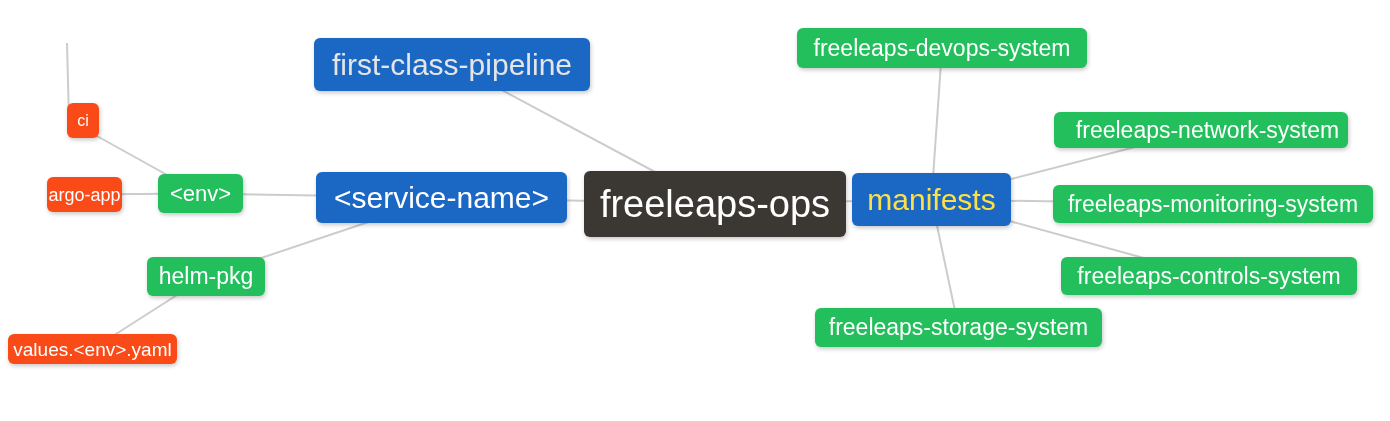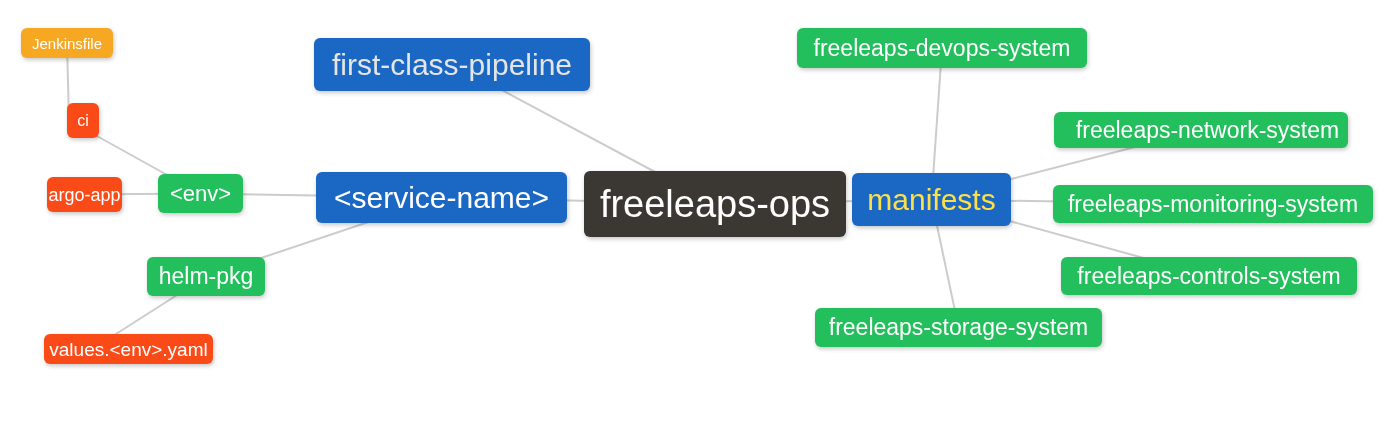--- a/index.html
+++ b/index.html
@@ -54,26 +54,25 @@
       <line x1="206" y1="276.5" x2="441.5" y2="197.5" stroke="#cccccc"></line>
       <line x1="452" y1="63.5" x2="715" y2="204" stroke="#cccccc"></line>
       <line x1="441.5" y1="197.5" x2="715" y2="204" stroke="#cccccc"></line>
       <line x1="715" y1="204" x2="931.5" y2="199.5" stroke="#cccccc"></line>
       <line x1="931.5" y1="199.5" x2="942" y2="48" stroke="#cccccc"></line>
       <line x1="931.5" y1="199.5" x2="1201" y2="130" stroke="#cccccc"></line>
       <line x1="931.5" y1="199.5" x2="1213" y2="204" stroke="#cccccc"></line>
       <line x1="931.5" y1="199.5" x2="1209" y2="276" stroke="#cccccc"></line>
       <line x1="931.5" y1="199.5" x2="958.5" y2="327.5" stroke="#cccccc"></line>
     </svg>
-<div class="node" style="left: 21px; top: 28px; width: 92px; height: 30px; font-size: 15px; background: rgb(247, 168, 35); color: rgb(255, 255, 255);">Jenkinsfile</div>
     <div class="node" style="left: 67px; top: 103px; width: 32px; height: 35px; font-size: 16px; background: rgb(250, 74, 23); color: rgb(255, 255, 255);">ci</div>
     <div class="node" style="left: 47px; top: 177px; width: 75px; height: 35px; font-size: 18px; background: rgb(250, 74, 23); color: rgb(255, 255, 255);">argo-app</div>
     <div class="node" style="left: 158px; top: 174px; width: 85px; height: 39px; font-size: 22px; background: rgb(35, 191, 92); color: rgb(255, 255, 255);">&lt;env&gt;</div>
     <div class="node" style="left: 147px; top: 257px; width: 118px; height: 39px; font-size: 23px; background: rgb(35, 191, 92); color: rgb(255, 255, 255);">helm-pkg</div>
-    <div class="node" style="left: 8px; top: 334px; width: 169px; height: 30px; font-size: 19px; background: rgb(250, 74, 23); color: rgb(255, 255, 255); margin-left: 36px;">values.&lt;env&gt;.yaml</div>
+    <div class="node" style="left: 8px; top: 334px; width: 169px; height: 30px; font-size: 19px; background: rgb(250, 74, 23); color: rgb(255, 255, 255);">values.&lt;env&gt;.yaml</div>
     <div class="node" style="left: 314px; top: 38px; width: 276px; height: 53px; font-size: 30px; background: rgb(27, 103, 196); color: #e5e5e5;">first-class-pipeline</div>
     <div class="node" style="left: 316px; top: 172px; width: 251px; height: 51px; font-size: 30px; background: rgb(27, 103, 196); color: rgb(255, 255, 255);">&lt;service-name&gt;</div>
     <div class="node" style="left: 584px; top: 171px; width: 262px; height: 66px; font-size: 38px; background: rgb(59, 56, 52); color: rgb(255, 255, 255);">freeleaps-ops</div>
     <div class="node" style="left: 852px; top: 173px; width: 159px; height: 53px; font-size: 30px; background: rgb(27, 103, 196); color: #fde047;">manifests</div>
     <div class="node" style="left: 797px; top: 28px; width: 290px; height: 40px; font-size: 23px; background: rgb(35, 191, 92); color: rgb(255, 255, 255);">freeleaps-devops-system</div>
     <div class="node" style="left: 1054px; top: 112px; width: 294px; height: 36px; font-size: 23px; background: rgb(35, 191, 92); color: rgb(255, 255, 255); padding-left: 13px;">freeleaps-network-system</div>
     <div class="node" style="left: 1053px; top: 185px; width: 320px; height: 38px; font-size: 23px; background: rgb(35, 191, 92); color: rgb(255, 255, 255);">freeleaps-monitoring-system</div>
     <div class="node" style="left: 1061px; top: 257px; width: 296px; height: 38px; font-size: 23px; background: rgb(35, 191, 92); color: rgb(255, 255, 255); border-radius: 6px;">freeleaps-controls-system</div>
     <div class="node" style="left: 815px; top: 308px; width: 287px; height: 39px; font-size: 23px; background: rgb(35, 191, 92); color: rgb(255, 255, 255); text-align: right;">freeleaps-storage-system</div>
   </div>

